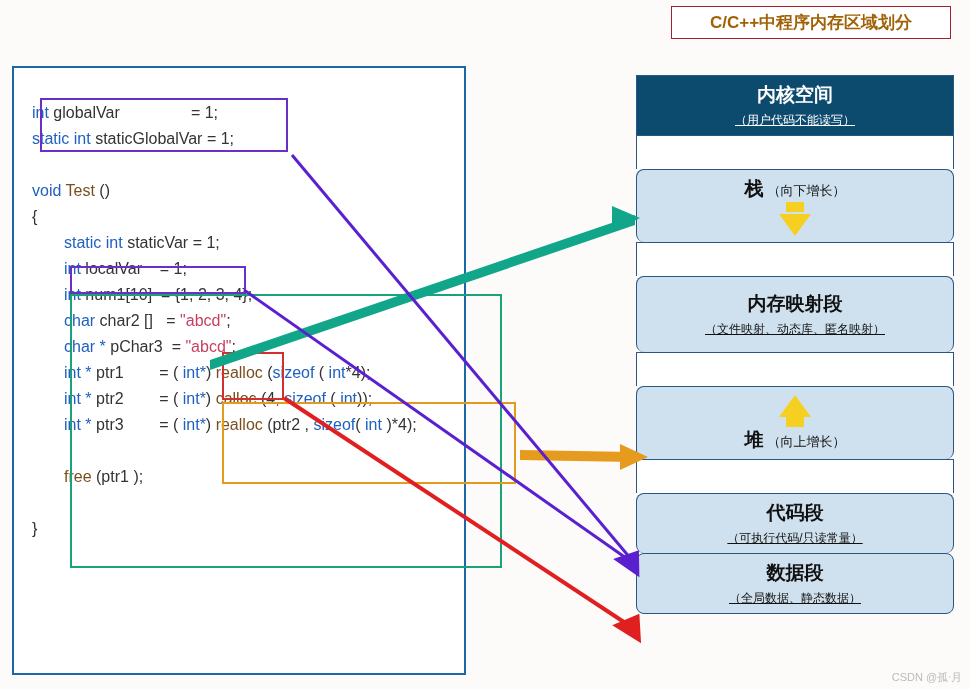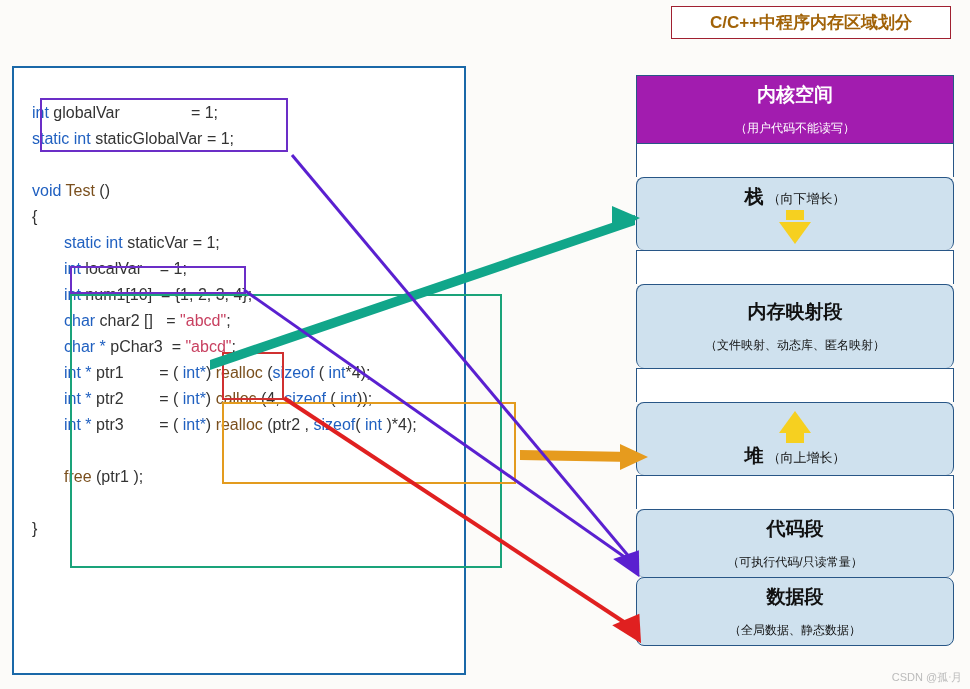--- a/index.html
+++ b/index.html
@@ -54,23 +54,23 @@
   }
   .mem-row {
     border: 1px solid #285686;
     border-bottom: none;
     text-align: center;
     padding: 6px 4px;
     position: relative;
   }
   .mem-row:last-child { border-bottom: 1px solid #285686; }
   .mem-row .t  { font-size: 19px; font-weight: bold; }
-  .mem-row .s  { font-size: 12px; display:block; margin-top:12px; }
+  .mem-row .s  { font-size: 12px; display:block; margin-top:4px;text-decoration:underline; }
   .mem-row .inl{ font-size: 13px; font-weight:normal; }
-  .c-dark  { background:#a21caf; color:#fff; }
+  .c-dark  { background:#0c4a6e; color:#fff; }
   .c-light { background:#cfe1ee; color:#111;border-radius:8px; }
   .c-white { background:#fff; color:#111; }
   .gap-row { height:34px; }
 
   .arrow-down, .arrow-up {
     width: 0; height: 0; margin: 2px auto 0;
     border-left: 16px solid transparent;
     border-right:16px solid transparent;
   }
   .arrow-down { border-top: 22px solid #f6d020; }

